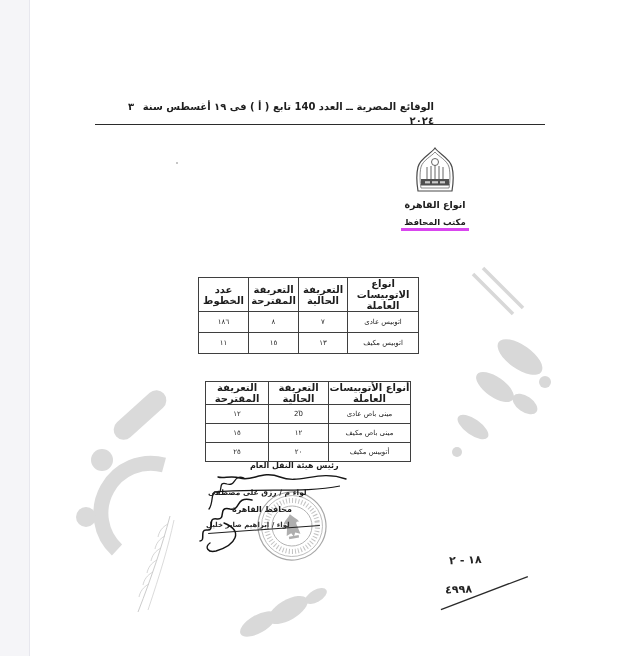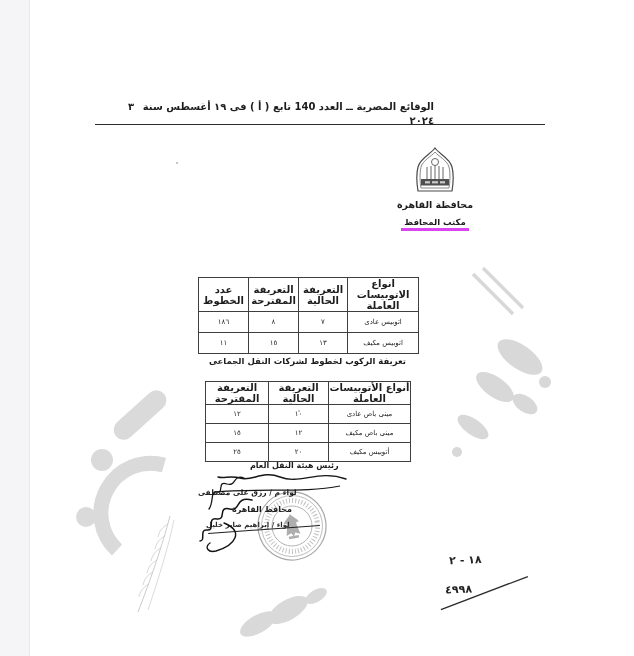--- a/index.html
+++ b/index.html
@@ -26,21 +26,21 @@
   #t1{left:198px;top:277px;width:220px;}
   #t2{left:205px;top:381px;width:205px;}
   .doc th,.doc td{border:1px solid #3f3f3f;text-align:center;vertical-align:middle;padding:0;overflow:hidden;}
   .doc th{font-size:10px;font-weight:bold;height:18px;}
   .doc td{font-size:7px;height:20px;}
   #t2 th{height:19px;}
   #t2 td{height:18px;text-align:center;}
   
   .sig-text{position:absolute;direction:rtl;font-weight:bold;text-align:left;}
   #sig-title1{left:250px;top:461px;width:100px;font-size:8px;z-index:4;}
-  #sig-name1{left:198px;top:488px;width:118px;font-size:7.5px;z-index:4;}
+  #sig-name1{left:208px;top:488px;width:118px;font-size:7.5px;z-index:4;}
   #sig-title2{left:232px;top:505px;width:78px;font-size:8px;z-index:5;}
   #sig-name2{left:206px;top:521px;width:120px;font-size:7px;color:#2c2c2c;z-index:2;font-weight:bold;}
   #stamp{left:256px;top:490px;z-index:1;opacity:.78;transform:rotate(-10deg);}
   #sig1{left:200px;top:467px;z-index:3;}
   #sig2{left:190px;top:495px;z-index:3;}
   .strike{position:absolute;left:208px;top:529px;width:112px;height:1px;background:#1f1f1f;
           transform:rotate(-4deg);z-index:3;}
   
   .annot{position:absolute;left:438px;top:551px;width:96px;height:62px;transform:rotate(-2deg);
          color:#242424;z-index:2;}
@@ -106,21 +106,21 @@
       <line x1="15" y1="20" x2="15" y2="32" stroke="#666" stroke-width="1"></line>
       <line x1="19" y1="19" x2="19" y2="32" stroke="#666" stroke-width="1"></line>
       <line x1="23" y1="18" x2="23" y2="32" stroke="#666" stroke-width="1"></line>
       <line x1="27" y1="19" x2="27" y2="32" stroke="#666" stroke-width="1"></line>
       <line x1="31" y1="20" x2="31" y2="32" stroke="#666" stroke-width="1"></line>
       <rect x="9" y="32" width="28" height="6.5" fill="#4f4f4f"></rect>
       <rect x="13" y="34.2" width="5" height="2.2" fill="#e9e9e9" opacity=".8"></rect>
       <rect x="20" y="34.2" width="6" height="2.2" fill="#e9e9e9" opacity=".8"></rect>
       <rect x="28" y="34.2" width="5" height="2.2" fill="#e9e9e9" opacity=".8"></rect>
     </svg>
-    <div class="logo-org">محافظة القاهرة</div>
+    <div class="logo-org">انواع القاهرة</div>
     <div><span class="logo-office">مكتب المحافظ</span></div>
   </div>
 
   <table class="doc" id="t1" dir="rtl">
     <colgroup>
         <col style="width:71px">
         <col style="width:49px">
         <col style="width:50px">
         <col style="width:50px">
       </colgroup>
@@ -141,38 +141,37 @@
       </tr>
       <tr>
         <td>اتوبيس مكيف</td>
         <td>١٣</td>
         <td>١٥</td>
         <td>١١</td>
       </tr>
     </tbody>
   </table>
 
-  <div class="tbl-title" id="t2-title">تعريفة الركوب لخطوط لشركات النقل الجماعى</div>
   <table class="doc" id="t2" dir="rtl">
     <colgroup>
         <col style="width:82px">
         <col style="width:60px">
         <col style="width:63px">
       </colgroup>
     <thead>
       <tr>
         <th>أنواع الأتوبيسات العاملة</th>
         <th>التعريفة الحالية</th>
         <th>التعريفة المقترحة</th>
       </tr>
     </thead>
     <tbody>
       <tr>
         <td>مينى باص عادى</td>
-        <td>١٠</td>
+        <td>20</td>
         <td>١٢</td>
       </tr>
       <tr>
         <td>مينى باص مكيف</td>
         <td>١٢</td>
         <td>١٥</td>
       </tr>
       <tr>
         <td>أتوبيس مكيف</td>
         <td>٢٠</td>

